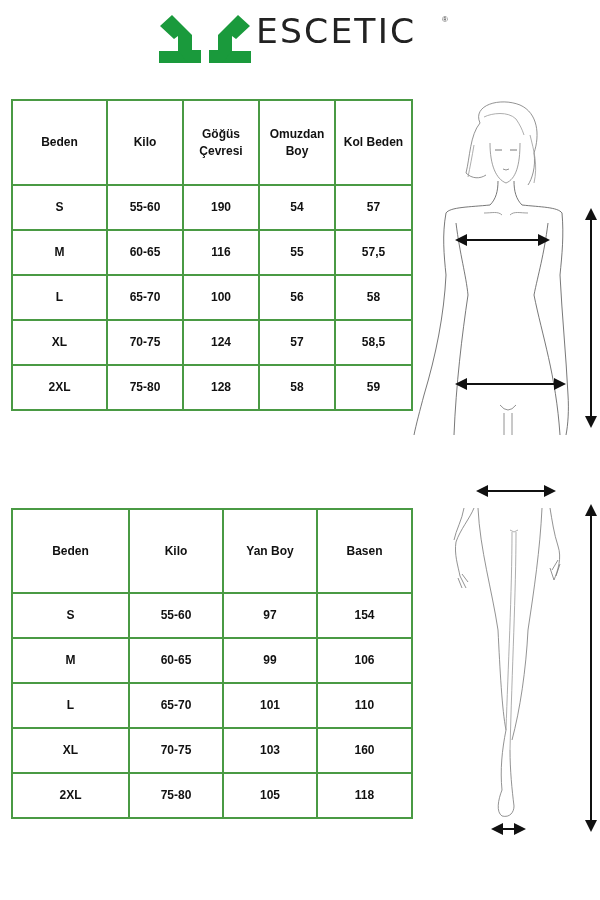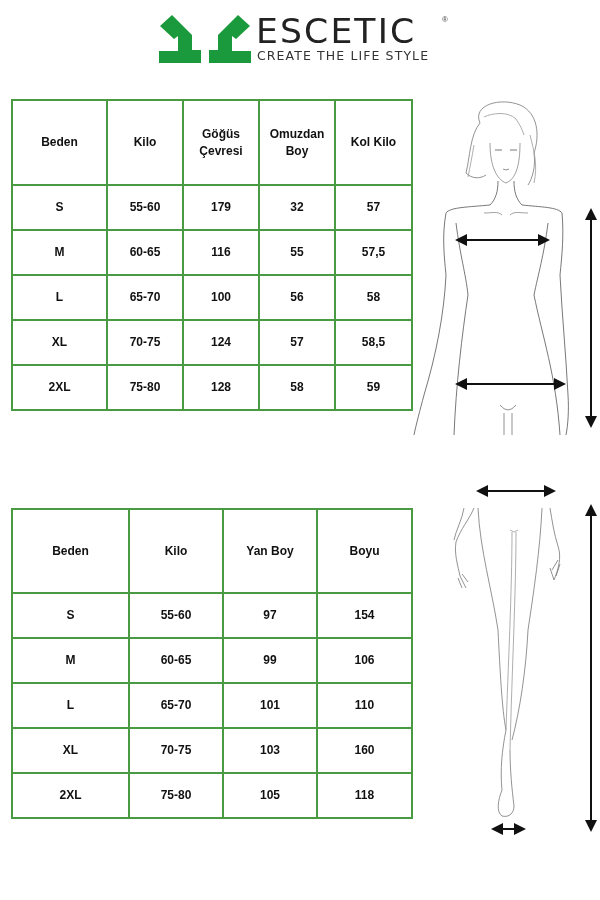--- a/index.html
+++ b/index.html
@@ -32,46 +32,45 @@
     <polygon points="2,12 14,1 34,21 34,36 43,36 43,49 28,49 20,40 20,22 16,25" fill="#1a9a3c"></polygon>
     <polygon points="6,36 20,36 28,49 6,49" fill="#1a9a3c" opacity="0"></polygon>
 
     <polygon points="1,37 20,37 30,49 1,49" fill="#1a9a3c"></polygon>
 
     <polygon points="92,12 80,1 60,21 60,36 51,36 51,49 66,49 74,40 74,22 78,25" fill="#1a9a3c"></polygon>
     <polygon points="93,37 74,37 64,49 93,49" fill="#1a9a3c"></polygon>
   </svg>
   <div class="brand">ESCETIC</div>
   <div class="reg">®</div>
-  <div class="tagline">CREATE THE LIFE STYLE</div>
 </div>
 
 <table class="size" id="t1">
   <colgroup>
     <col style="width:95px">
       <col style="width:76px">
       <col style="width:76px">
       <col style="width:76px">
       <col style="width:77px">
   </colgroup>
   <thead>
     <tr>
       <th><span>Beden</span></th>
       <th><span>Kilo</span></th>
       <th><span>Göğüs</span><br><span>Çevresi</span></th>
       <th><span>Omuzdan</span><br><span>Boy</span></th>
-      <th><span>Kol Kilo</span></th>
+      <th><span>Kol Beden</span></th>
     </tr>
   </thead>
   <tbody>
     <tr>
       <td>S</td>
       <td>55-60</td>
-      <td>179</td>
-      <td>32</td>
+      <td>190</td>
+      <td>54</td>
       <td>57</td>
     </tr>
     <tr>
       <td>M</td>
       <td>60-65</td>
       <td>116</td>
       <td>55</td>
       <td>57,5</td>
     </tr>
     <tr>
@@ -103,21 +102,21 @@
     <col style="width:117px">
       <col style="width:94px">
       <col style="width:94px">
       <col style="width:95px">
   </colgroup>
   <thead>
     <tr>
       <th>Beden</th>
       <th>Kilo</th>
       <th>Yan Boy</th>
-      <th>Boyu</th>
+      <th>Basen</th>
     </tr>
   </thead>
   <tbody>
     <tr>
       <td>S</td>
       <td>55-60</td>
       <td>97</td>
       <td>154</td>
     </tr>
     <tr>

